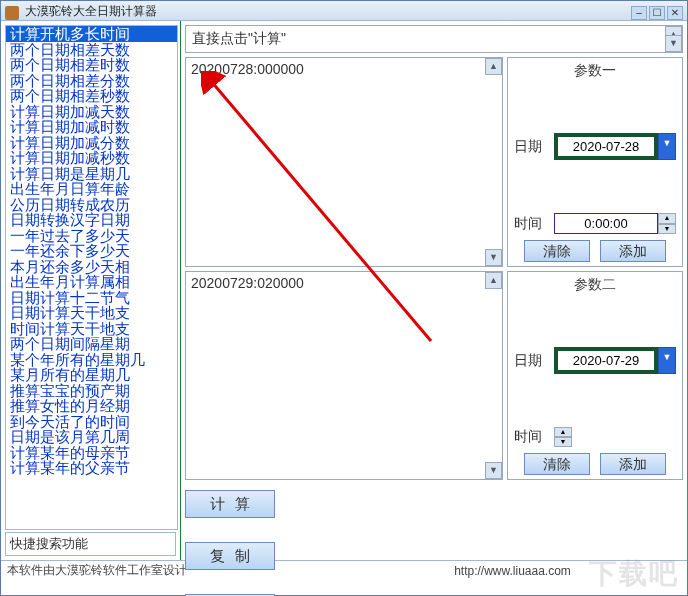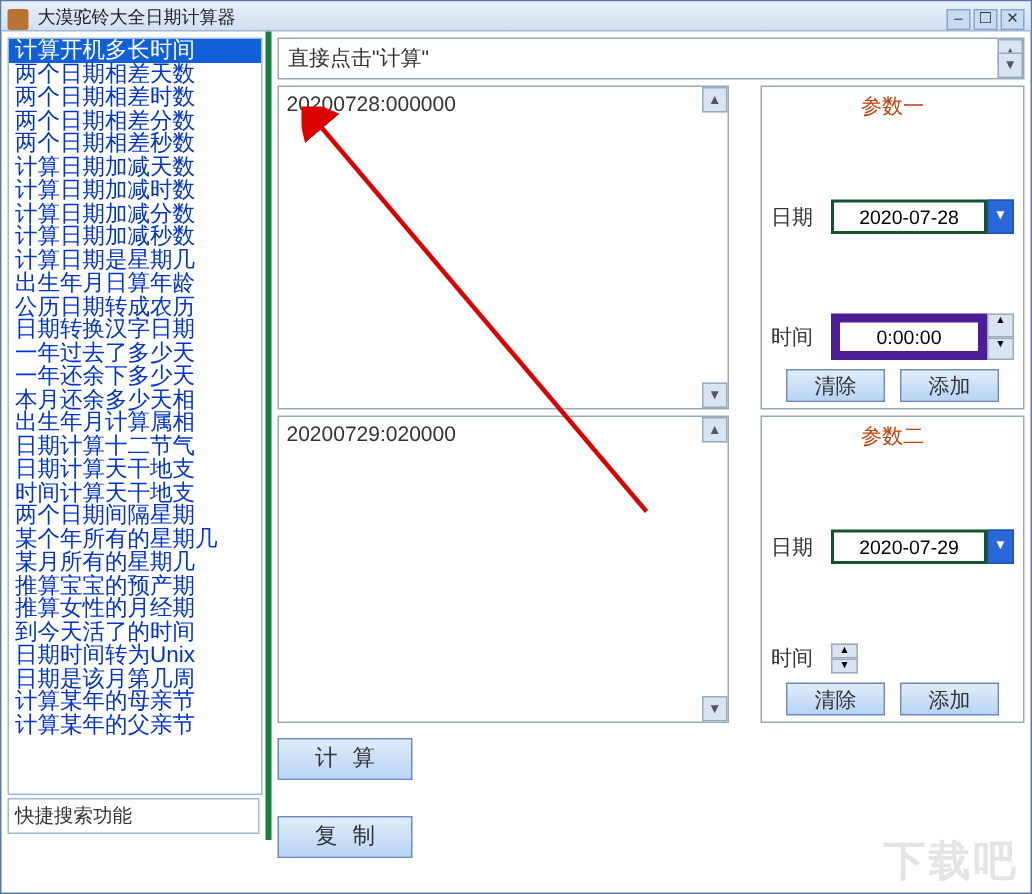--- a/index.html
+++ b/index.html
@@ -4,38 +4,38 @@
 <style>
 * { box-sizing: border-box; margin: 0; padding: 0; }
 body { font-family: "SimSun", "Microsoft YaHei", sans-serif; font-size: 13px; background: #fff; }
 .window { width: 688px; height: 596px; border: 1px solid #5a7aa8; background: #fff; position: relative; }
 .titlebar { height: 20px; background: linear-gradient(#e8f0fa,#d0dff0); display: flex; align-items: flex-end; padding: 0 4px; border-bottom: 1px solid #a0b8d8; }
 .titlebar-icon { width: 14px; height: 14px; background: #b87333; border-radius: 2px; margin-right: 6px; }
 .titlebar-title { flex: 1; font-size: 12px; color: #222; }
 .titlebar-btns { display: flex; gap: 2px; }
 .tbtn { width: 16px; height: 14px; background: #c8dcf0; border: 1px solid #8aa8cc; font-size: 10px; text-align: center; line-height: 12px; color: #334; cursor: pointer; }
 .content { display: flex; height: 539px; }
-.sidebar { width: 180px; border-right: 4px solid #15803d; display: flex; flex-direction: column; }
+.sidebar { width: 180px; border-right: 1px solid #15803d; display: flex; flex-direction: column; }
 .func-list { flex: 1; overflow-y: auto; background: #fff; border: 1px solid #a0b8d8; margin: 4px 2px 2px 4px; }
 .func-item { padding: 0 4px; font-size: 15px; color: #0033cc; line-height: 15.5px; cursor: pointer; white-space: nowrap; }
 .func-item.selected { background: #1060d8; color: #fff; }
 .search-box { margin: 0 4px 4px 4px; border: 1px solid #a0b8d8; padding: 2px 4px; font-size: 13px; color: #333; }
 .main { flex: 1; display: flex; flex-direction: column; padding: 4px 4px 0 4px; gap: 4px; position: relative; }
 .hint-box { height: 95px; border: 1px solid #9ab; background: #fff; padding: 4px 6px; font-size: 14px; color: #333; position: relative; }
 .scroll-btn { position: absolute; right: 0; width: 17px; height: 17px; background: #d8e4f2; border: 1px solid #9ab; font-size: 9px; text-align: center; line-height: 15px; color: #556; }
-.row-pane { display: flex; gap: 21px; border-radius: 13px; }
+.row-pane { display: flex; gap: 4px; border-radius: 13px; }
 .text-area { flex: 1; border: 1px solid #9ab; background: #fff; padding: 3px 5px; font-size: 14px; color: #333; position: relative; min-height: 109px; }
 .param-box { width: 176px; border: 1px solid #9ab; background: #fff; display: flex; flex-direction: column; align-items: center; padding: 4px 6px; }
-.param-title { font-size: 14px; color: #c2410c; margin-bottom: 6px; }
+.param-title { font-size: 14px; color: #404040; margin-bottom: 6px; }
 .param-row { display: flex; align-items: center; gap: 6px; margin-bottom: 6px; width: 100%; margin-top: 47px; }
 .param-label { width: 34px; font-size: 14px; color: #333; }
 .param-input { flex: 1; display: flex; }
-.date-input { flex: 1; border: 2px solid #14532d; padding: 2px 4px; font-size: 13px; text-align: center; background: #fff; }
+.date-input { flex: 1; border: 4px solid #14532d; padding: 2px 4px; font-size: 13px; text-align: center; background: #fff; }
 .dd-btn { width: 18px; background: #2868d8; border: 1px solid #2050b0; color: #fff; font-size: 9px; text-align: center; line-height: 18px; cursor: pointer; }
-.time-input { flex: 1; border: 6px solid #4c1d95; padding: 2px 20px; font-size: 13px; text-align: center; background: #fff; }
+.time-input { flex: 1; border: 1px solid #4c1d95; padding: 2px 20px; font-size: 13px; text-align: center; background: #fff; }
 .spin { width: 18px; display: flex; flex-direction: column; }
 .spin-btn { flex: 1; background: #d8e4f2; border: 1px solid #9ab; font-size: 7px; text-align: center; line-height: 8px; cursor: pointer; }
 .btn-row { display: flex; gap: 10px; width: 100%; justify-content: center; }
 .small-btn { width: 66px; height: 22px; background: linear-gradient(#e0ecfa,#b8d4f4); border: 1px solid #6a8ac0; font-size: 14px; text-align: center; line-height: 20px; color: #333; cursor: pointer; }
 .big-btn-row { display: flex; gap: 24px; justify-content: center; padding: 6px 0 6px 0; flex-direction: column; }
 .big-btn { width: 90px; height: 28px; background: linear-gradient(#e0ecfa,#b8d4f4); border: 1px solid #6a8ac0; font-size: 15px; text-align: center; line-height: 26px; letter-spacing: 10px; padding-left: 10px; color: #333; cursor: pointer; }
 .result-box { height: 83px; border: 7px solid #000000; background: #84cc16; padding: 3px 5px; font-size: 14px; color: #333; position: relative; }
 .statusbar { height: 20px; border-top: 1px solid #a0b8d8; display: flex; align-items: center; font-size: 12px; color: #444; padding: 0 6px; }
 .status-left { flex: 1; }
 .status-right { flex: 1; text-align: center; }
@@ -78,21 +78,20 @@
           <div class="func-item">出生年月计算属相</div>
           <div class="func-item">日期计算十二节气</div>
           <div class="func-item">日期计算天干地支</div>
           <div class="func-item">时间计算天干地支</div>
           <div class="func-item">两个日期间隔星期</div>
           <div class="func-item">某个年所有的星期几</div>
           <div class="func-item">某月所有的星期几</div>
           <div class="func-item">推算宝宝的预产期</div>
           <div class="func-item">推算女性的月经期</div>
           <div class="func-item">到今天活了的时间</div>
-          <div class="func-item">日期时间转为Unix</div>
           <div class="func-item">日期是该月第几周</div>
           <div class="func-item">计算某年的母亲节</div>
           <div class="func-item">计算某年的父亲节</div>
         </div>
       <div class="search-box">快捷搜索功能</div>
     </div>
 
     <div class="main">
       <div class="hint-box">
         <span>直接点击"计算"</span>
@@ -170,20 +169,24 @@
       </div>
 
       <div class="result-box">
         <span>03:38:48</span>
         <div class="scroll-btn" style="top:0">▲</div>
         <div class="scroll-btn" style="bottom:0">▼</div>
       </div>
     </div>
   </div>
 
+  <div class="statusbar">
+    <div class="status-left">本软件由大漠驼铃软件工作室设计</div>
+    <div class="status-right">http://www.liuaaa.com</div>
+  </div>
 
   <svg class="arrow">
     <defs>
         <marker id="ah" markerWidth="12" markerHeight="12" refX="2" refY="5" orient="auto">
       <path d="M0,0 L10,5 L0,10 Z" fill="#d00"></path>
         </marker>
       </defs>
     <line x1="230" y1="270" x2="10" y2="10" stroke="#d00" stroke-width="3" marker-end="url(#ah)"></line>
   </svg>
 

